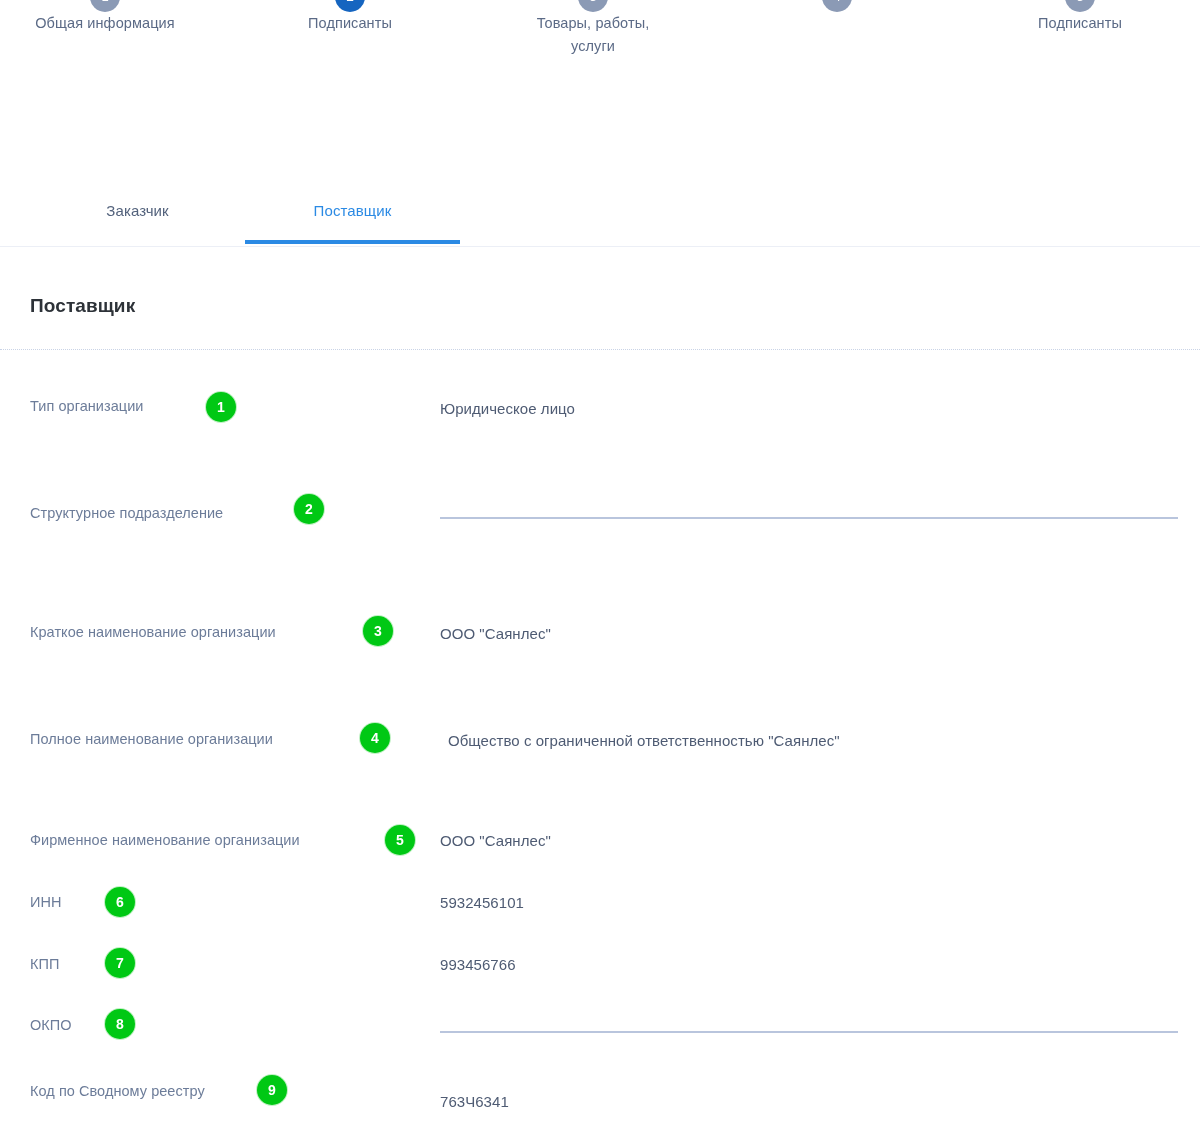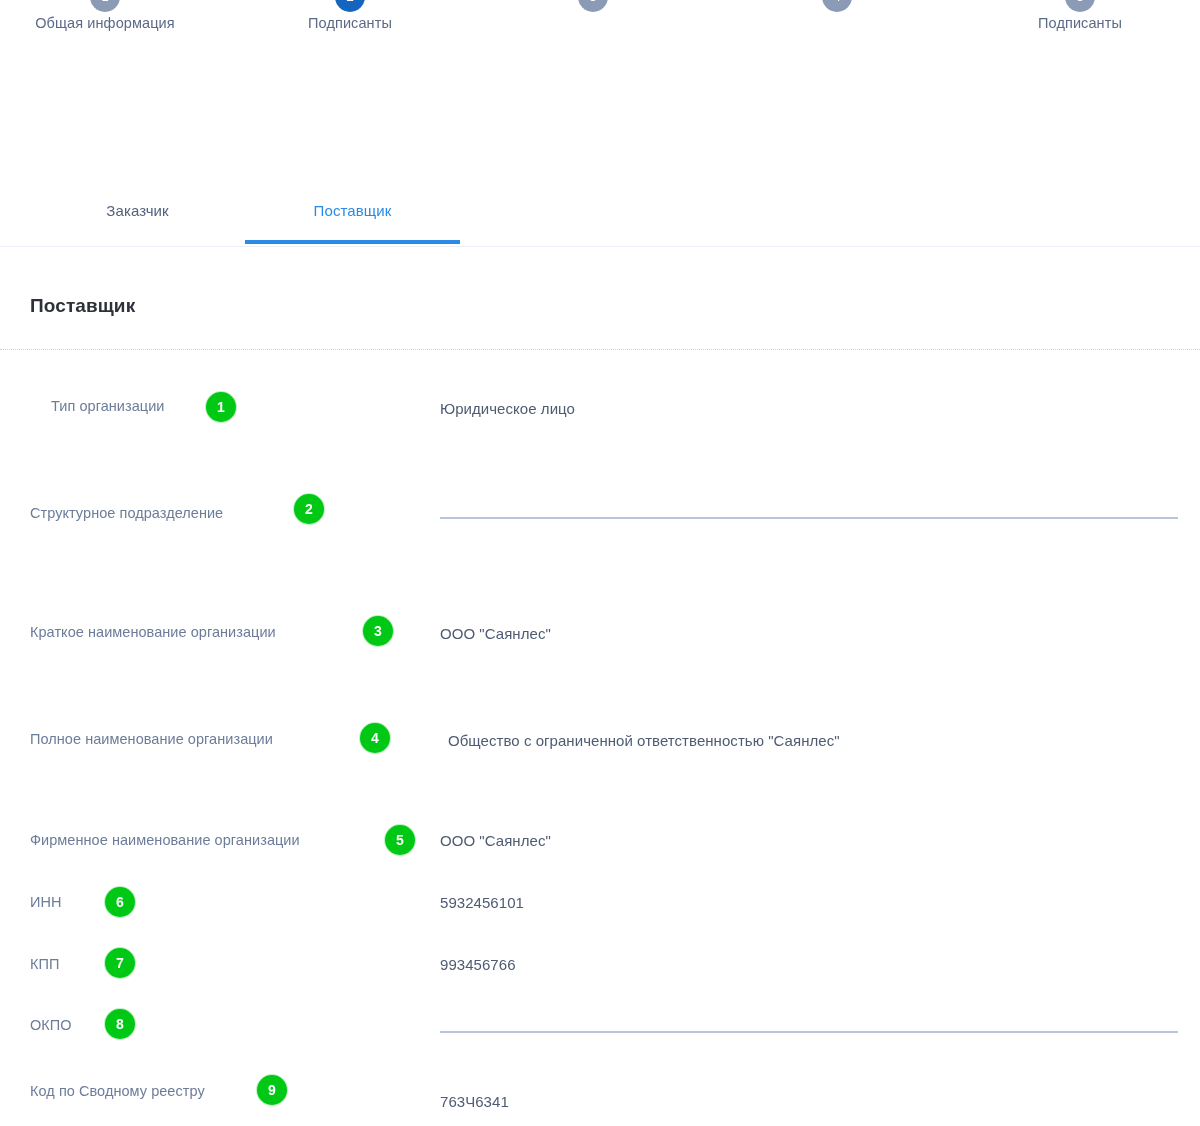--- a/index.html
+++ b/index.html
@@ -170,20 +170,21 @@
   <div class="step" style="left:5px;">
     <div class="step-circle">1</div>
     <div class="step-label">Общая информация</div>
   </div>
   <div class="step active" style="left:250px;">
     <div class="step-circle">2</div>
     <div class="step-label">Подписанты</div>
   </div>
   <div class="step" style="left:493px;">
     <div class="step-circle">3</div>
+    <div class="step-label">Товары, работы, услуги</div>
   </div>
   <div class="step" style="left:737px;">
     <div class="step-circle">4</div>
   </div>
   <div class="step" style="left:980px;">
     <div class="step-circle">5</div>
     <div class="step-label">Подписанты</div>
   </div>
 </div>
 
@@ -195,21 +196,21 @@
     <span>Поставщик</span>
   </div>
 </div>
 
 <div class="section-title">Поставщик</div>
 <div class="dotted-sep"></div>
 
 <div class="form">
 
   <div class="row">
-    <div class="field-label" style="top:398px;margin-left:21px;">Тип организации</div>
+    <div class="field-label" style="top:398px;">Тип организации</div>
     <div class="badge" style="left:206px;top:392px;">1</div>
     <div class="field-value" style="top:400px;">Юридическое лицо</div>
   </div>
 
   <div class="row">
     <div class="field-label" style="top:505px;text-align:center;">Структурное подразделение</div>
     <div class="badge" style="left:294px;top:494px;">2</div>
     <div class="field-underline" style="top:517px;"></div>
   </div>
 

